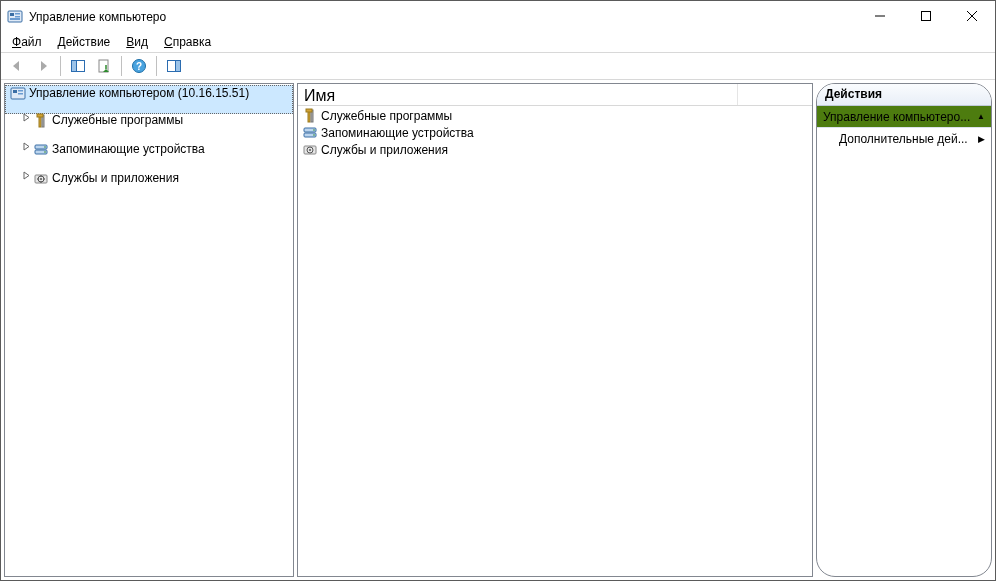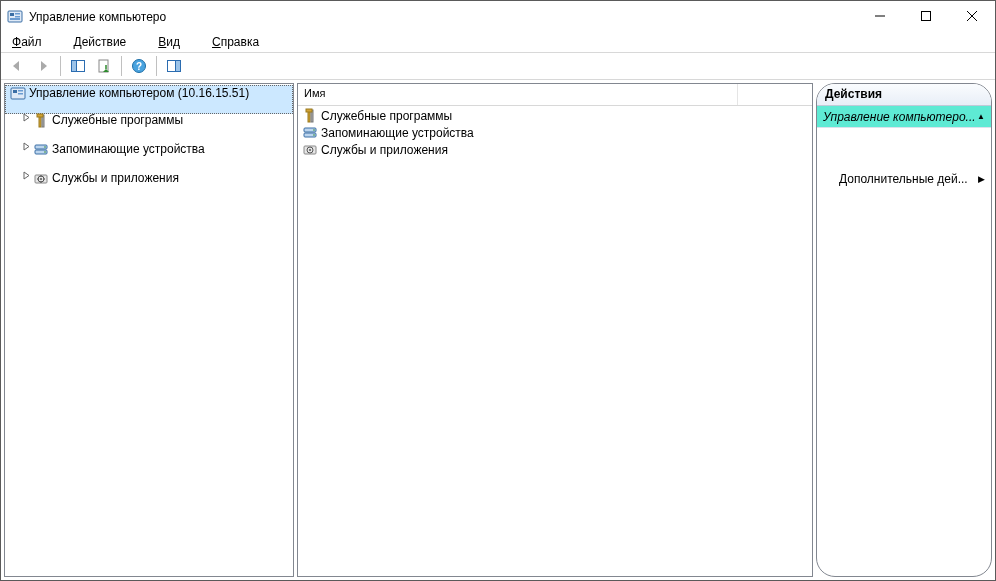--- a/index.html
+++ b/index.html
@@ -44,21 +44,21 @@
     display: flex; align-items: center; justify-content: center;
     cursor: default;
   }
   .win-btn svg { width: 10px; height: 10px; }
   
   .menubar {
     height: 20px;
     padding: 0 4px;
     display: flex;
     align-items: center;
-    gap: 18px;
+    gap: 2px;
     flex-shrink: 0;
   }
   .menu-item {
     padding: 1px 7px;
     cursor: default;
   }
   .menu-item u { text-decoration: underline; }
   
   .toolbar {
     height: 28px;
@@ -132,21 +132,21 @@
   
   .list-header {
     height: 22px;
     border-bottom: 1px solid #d8d8d8;
     display: flex;
     align-items: stretch;
   }
   .list-header .col {
     padding: 3px 6px;
     border-right: 1px solid #e5e5e5;
-    font-size: 11px;
+    font-size: 16px;
     background: #fff;
     cursor: default;
   }
   .list-header .col:first-child { width: 440px; }
   .list-body { padding: 1px 0; }
   .list-row {
     display: flex; align-items: center;
     height: 17px;
     padding-left: 4px;
     cursor: default;
@@ -161,41 +161,39 @@
   .actions-header {
     height: 22px;
     background: linear-gradient(#fafcfe, #e8eef7);
     border-bottom: 1px solid #c0cad8;
     padding: 3px 8px;
     font-weight: bold;
     font-size: 12px;
   }
   .actions-context {
     height: 22px;
-    background: #5eead4;
+    background: #4d7c0f;
     border-bottom: 1px solid #dbe2ec;
     padding: 3px 6px;
     font-size: 12px;
     display: flex; align-items: center;
     cursor: default;
     white-space: nowrap;
-    font-style: italic;
   }
   .actions-context .up-caret {
     margin-left: auto;
     font-size: 8px;
   }
   .actions-item {
     height: 22px;
     padding: 3px 6px 3px 22px;
     font-size: 12px;
     display: flex; align-items: center;
     cursor: default;
     white-space: nowrap;
-    margin-top: 40px;
   }
   .actions-item .right-caret {
     margin-left: auto;
     font-size: 9px;
   }
 </style>
 </head>
 <body>
 
 <div class="window">

